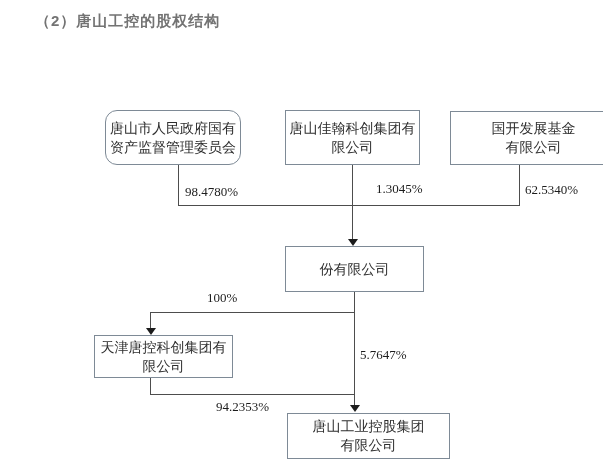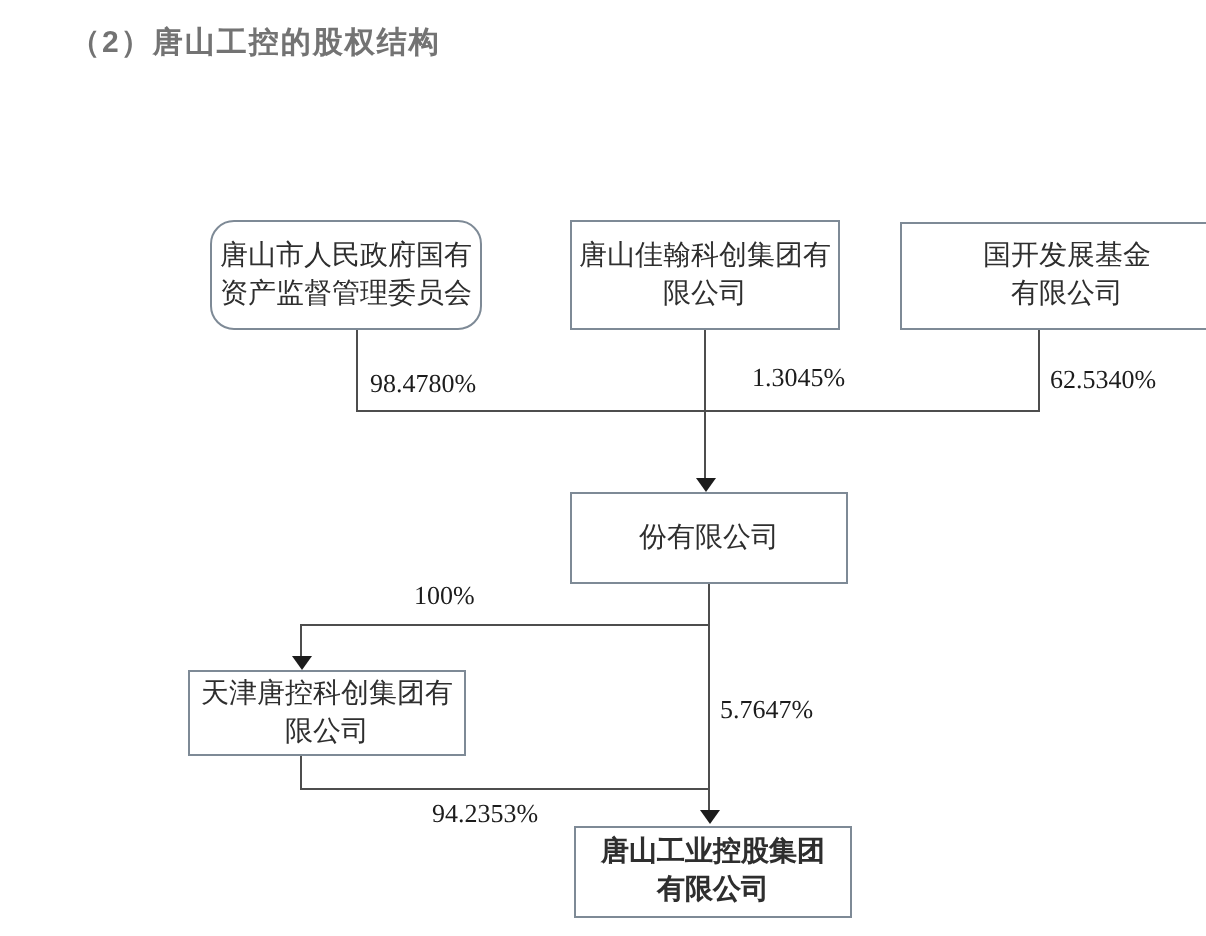--- a/index.html
+++ b/index.html
@@ -87,18 +87,18 @@
     <span>限公司</span>
   </div>
 
   <div class="vline" style="left:150px;top:378px;height:17px;"></div>
   <div class="hline" style="left:150px;top:394px;width:205px;"></div>
   <div class="pct" style="left:188px;top:399px;margin-left:28px;">94.2353%</div>
 
   <div class="pct" style="left:360px;top:347px;">5.7647%</div>
   <div class="arrow" style="left:350px;top:405px;"></div>
 
-  <div class="node" style="left:287px;top:413px;width:139px;height:46px;font-weight:bold;">
+  <div class="node" style="left:287px;top:413px;width:163px;height:46px;">
     <span>唐山工业控股集团</span>
     <span>有限公司</span>
   </div>
 
 </div>
 
 </body></html>

